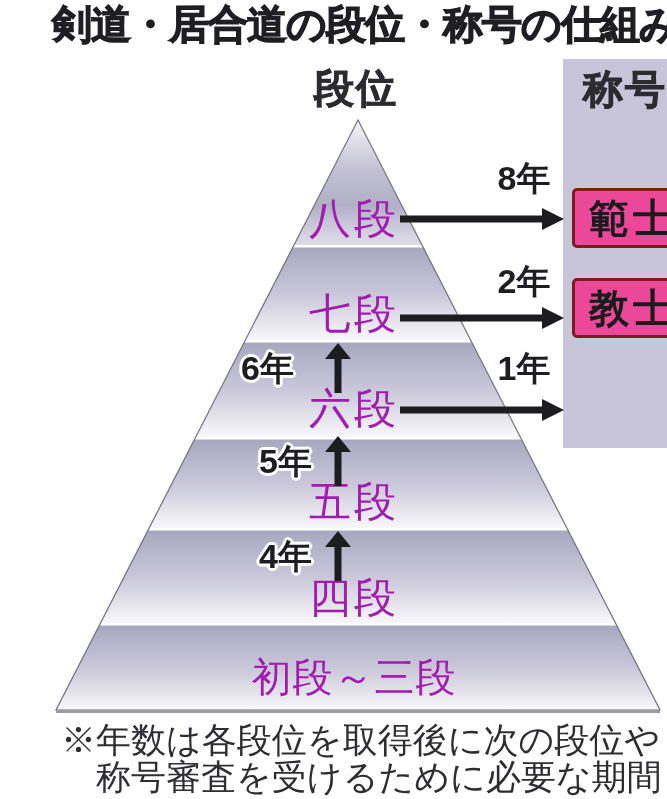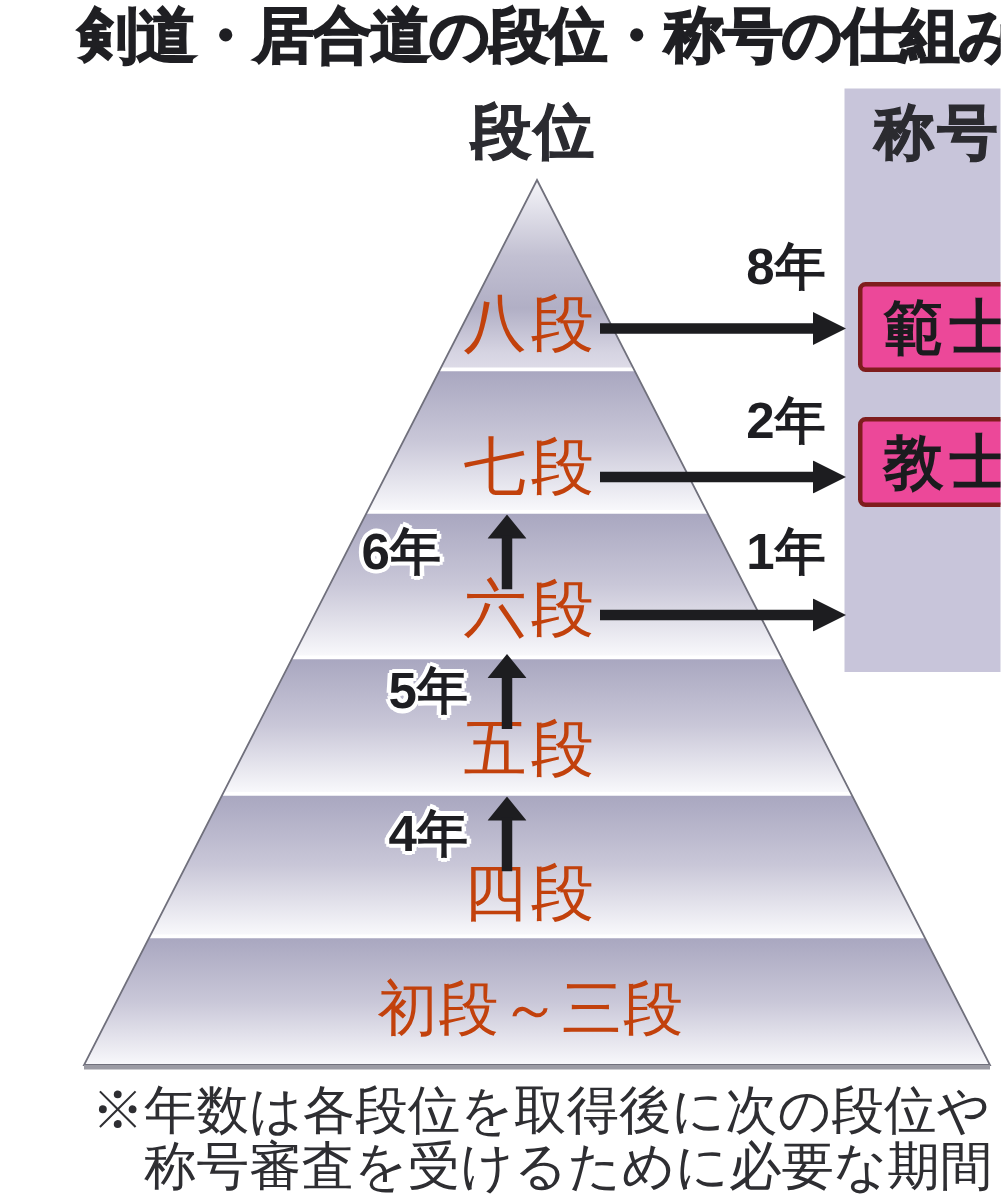--- a/index.html
+++ b/index.html
@@ -24,21 +24,21 @@
   .dan-hdr{left:308px;top:68px;transform:translateX(-50%);}
   .shogo-hdr{left:577px;top:69px;transform:translateX(-50%);}
 
   
   svg.pyramid{left:0;top:0;}
 
   
   .dan-label{
     transform:translateX(-50%);left:306px;
     font-size:42px;font-weight:400;line-height:1;letter-spacing:3px;
-    color:#c2410c;white-space:nowrap;font-family:Liberation Mono, monospace;
+    color:#a21caf;white-space:nowrap;
   }
   .dan-8{top:198px;} .dan-7{top:293px;} .dan-6{top:388px;}
   .dan-5{top:481px;} .dan-4{top:577px;}
   .dan-shodan{top:657px;font-size:40px;letter-spacing:1px;text-align:right;}
 
   
   .promo{right:364px;display:flex;align-items:center;gap:13px;height:50px;}
   .promo-1{top:247px;} .promo-2{top:343px;gap:31px;} .promo-3{top:436px;} .promo-4{top:531px;}
   .promo .years{
     font-size:34px;font-weight:700;line-height:1;color:#1e1e22;white-space:nowrap;

